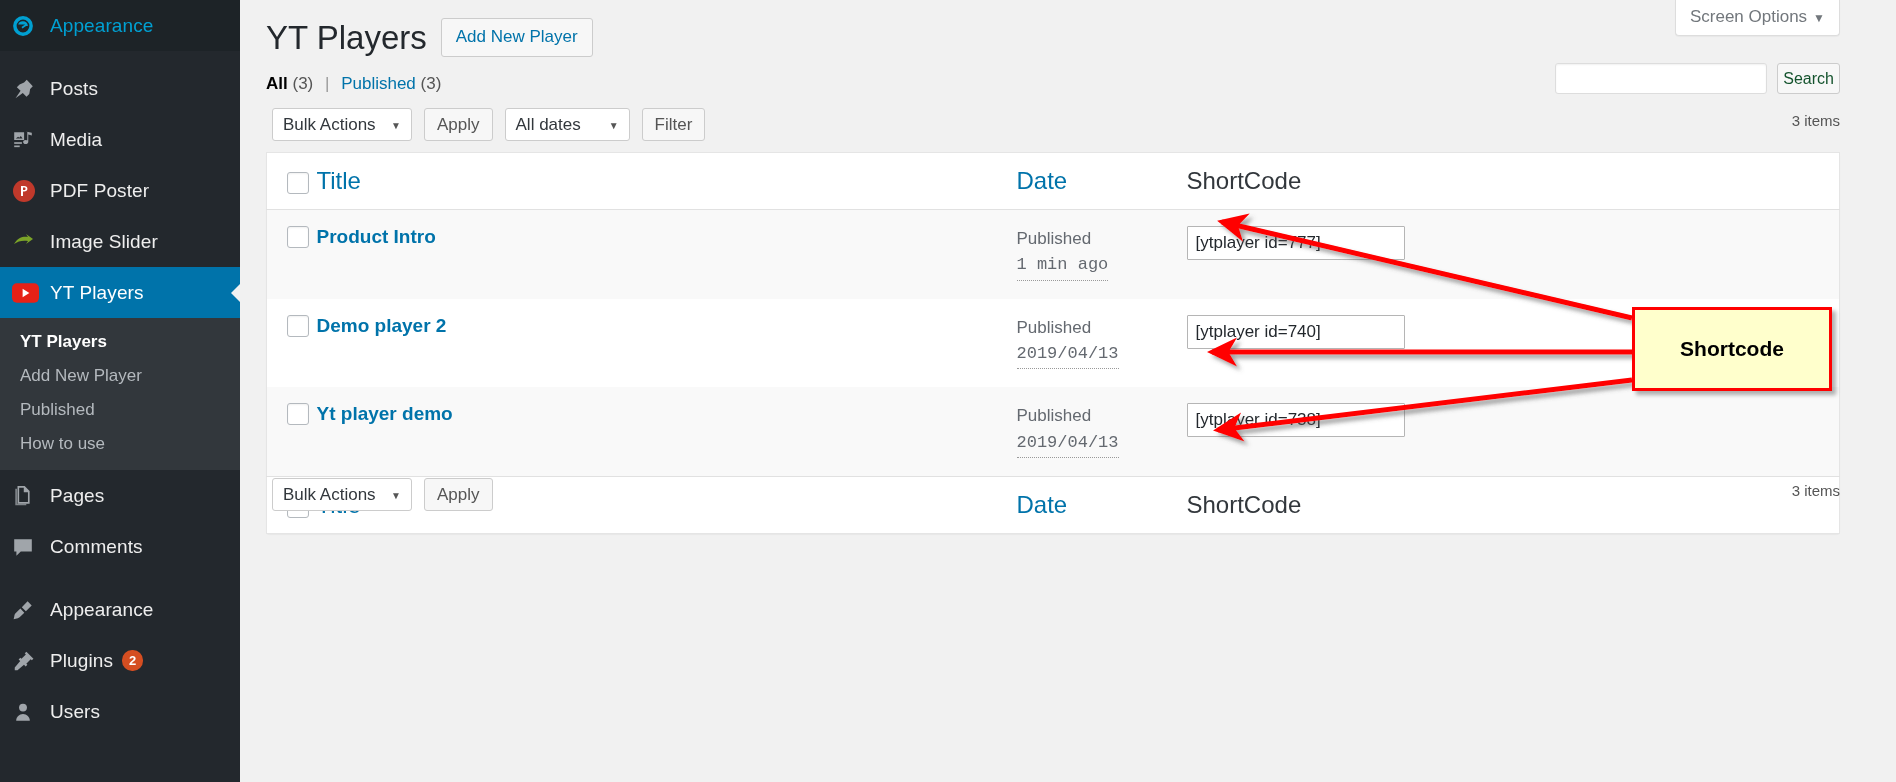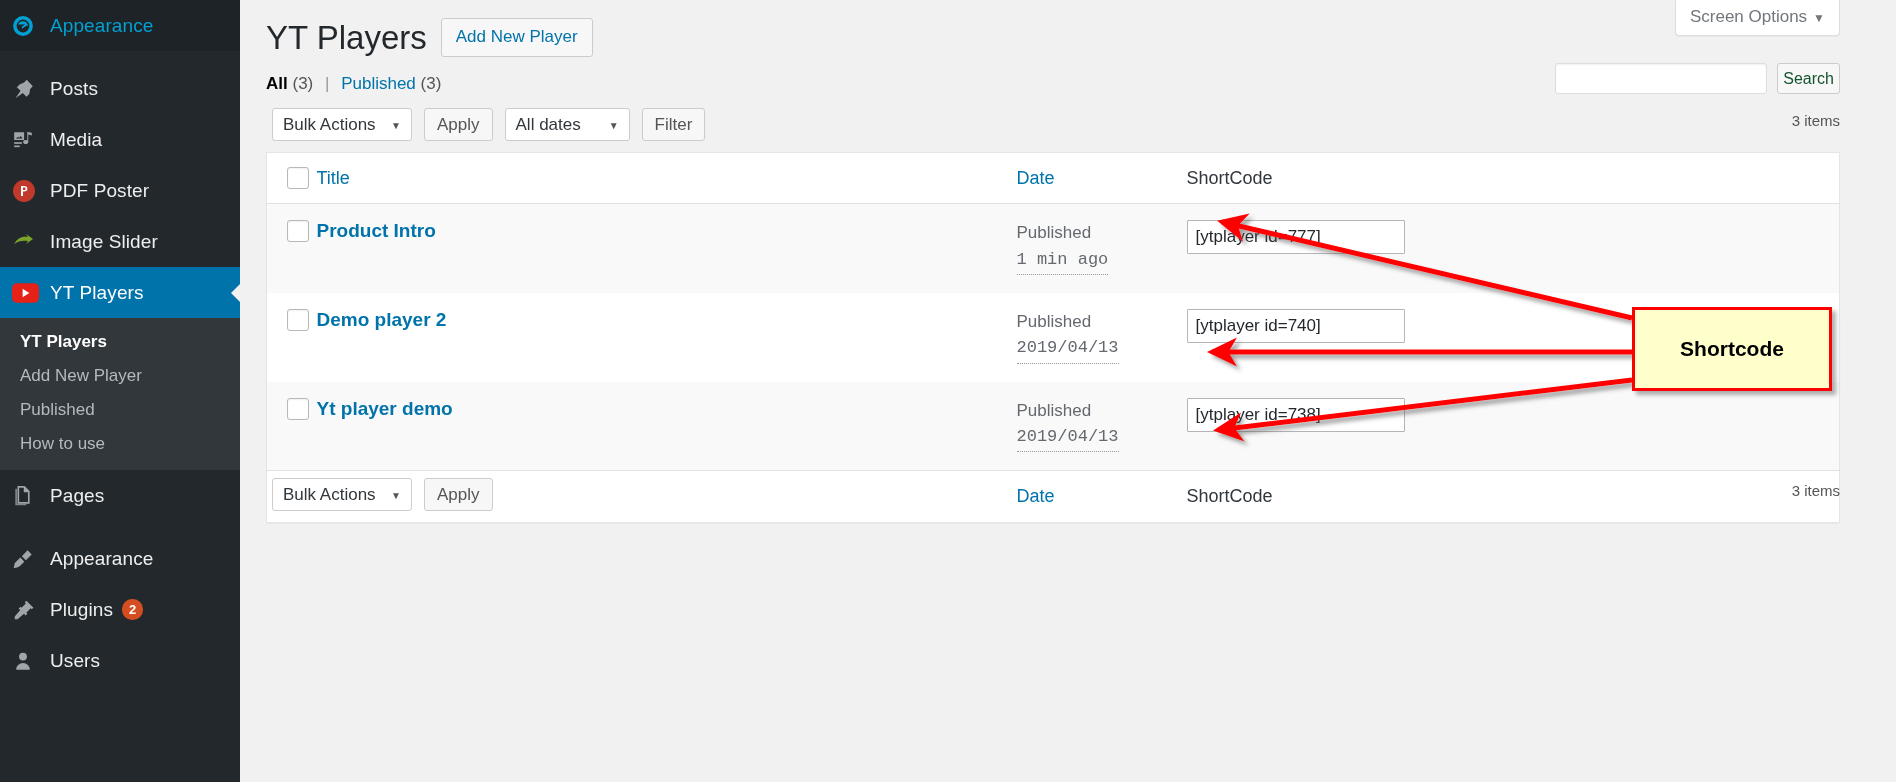--- a/index.html
+++ b/index.html
@@ -213,21 +213,21 @@
     text-align: left;
     vertical-align: top;
   }
   .col-cb { width: 50px; }
   .col-title { width: 700px; }
   .col-date { width: 170px; }
   .col-short { width: auto; }
 
   #the-list-table thead th, #the-list-table tfoot th {
     padding: 14px 0 14px 0;
-    font-size: 18px;
+    font-size: 24px;
     font-weight: normal;
     border-bottom: 1px solid #e1e1e1;
     vertical-align: middle;
     height: 48px;
   }
   #the-list-table tfoot th {
     border-bottom: none;
     border-top: 1px solid #e1e1e1;
   }
   .hdr-link { color: #0073aa; cursor: pointer; }
@@ -374,20 +374,28 @@
     <div class="menu-item">
       <span class="mi-icon">
         <svg width="22" height="22" viewBox="0 0 20 20" fill="currentColor">
             <path d="M5 1v16h11V5.5L11.5 1H5zm1.5 1.5h4.2v4h3.8v9H6.5v-13z"></path>
             <path d="M3 3.5v15h10V17H4.5V3.5H3z" opacity=".75"></path>
           </svg>
       </span>
       <span class="mi-label">Pages</span>
     </div>
 
+    <div class="menu-item">
+      <span class="mi-icon">
+        <svg width="22" height="22" viewBox="0 0 20 20" fill="currentColor">
+            <path d="M2 3h16v11H8l-4 4v-4H2V3z"></path>
+          </svg>
+      </span>
+      <span class="mi-label">Comments</span>
+    </div>
 
     <div class="menu-gap"></div>
 
     <div class="menu-item">
       <span class="mi-icon">
         <svg width="22" height="22" viewBox="0 0 20 20" fill="currentColor">
             <path d="M14.2 2.1 8.9 7.4l3.7 3.7 5.3-5.3-3.7-3.7zM7.6 8.7 3.2 13c-.9.9-1.1 2.6-1.1 2.6l-.6 2.8 2.8-.6s1.7-.2 2.6-1.1l4.3-4.3-3.6-3.7z"></path>
           </svg>
       </span>
       <span class="mi-label">Appearance</span>

